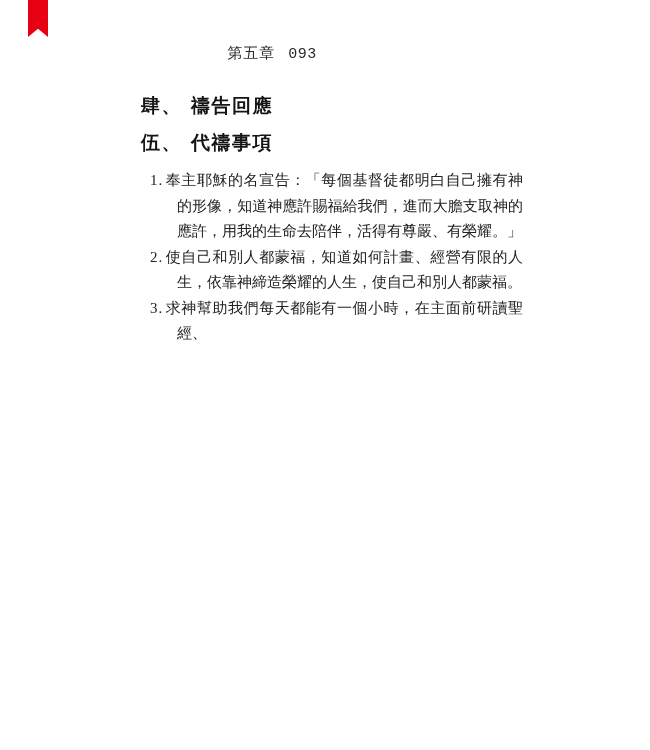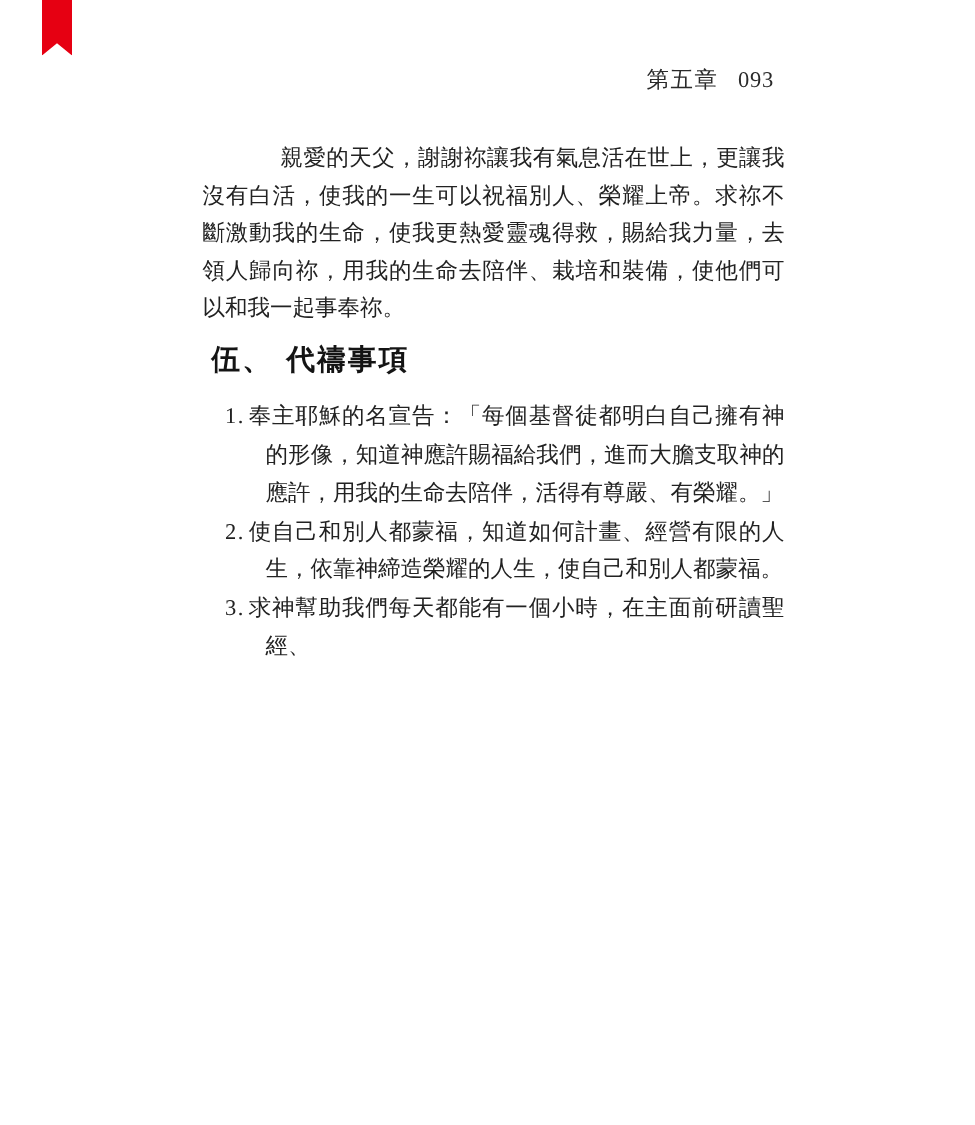--- a/index.html
+++ b/index.html
@@ -21,27 +21,28 @@
     width: 20px;
     height: 37px;
     background: #e60012;
     clip-path: polygon(0 0, 100% 0, 100% 100%, 50% 78%, 0 100%);
   }
 
   
   .page-header {
     position: absolute;
     top: 44px;
-    left: 4px;
+    left: 16px;
     width: 512px;
-    text-align: right;
+    text-align: center;
     font-size: 15px;
     letter-spacing: 1px;
     color: #2a2a2a;
     white-space: nowrap;
+    font-family: Liberation Mono, monospace;
   }
   .page-header .folio { margin-left: 13px; letter-spacing: 0.5px; }
 
   
   .content {
     position: absolute;
     left: 135px;
     top: 94px;
     width: 388px;
   }
@@ -86,22 +87,24 @@
 <body>
 
 <div class="bookmark" style="background: rgb(230, 0, 18);"></div>
 
 <div class="page-header">
   <span>第五章</span><span class="folio">093</span>
 </div>
 
 <div class="content">
 
+  <div class="section-heading">
+    <span>肆、</span><span class="heading-title">禱告回應</span>
+  </div>
 
-  <p class="body-para">親愛的天父，謝謝祢讓我有氣息活在世上，更讓我沒有白活，使我的一生可以祝福別人、榮耀上帝。求祢不斷激動我的生命，使我更熱愛靈魂得救，賜給我力量，去領人歸向祢，用我的生命去陪伴、栽培和裝備，使他們可以和我一起事奉祢。</p>
 
   <div class="section-heading section-2">
     <span>伍、</span><span class="heading-title">代禱事項</span>
   </div>
 
   <div class="prayer-list">
     <div class="list-item">
       <span class="item-number">1.</span><span>奉主耶穌的名宣告：「每個基督徒都明白自己擁有神的形像，知道神應許賜福給我們，進而大膽支取神的應許，用我的生命去陪伴，活得有尊嚴、有榮耀。」</span>
     </div>
     <div class="list-item">

